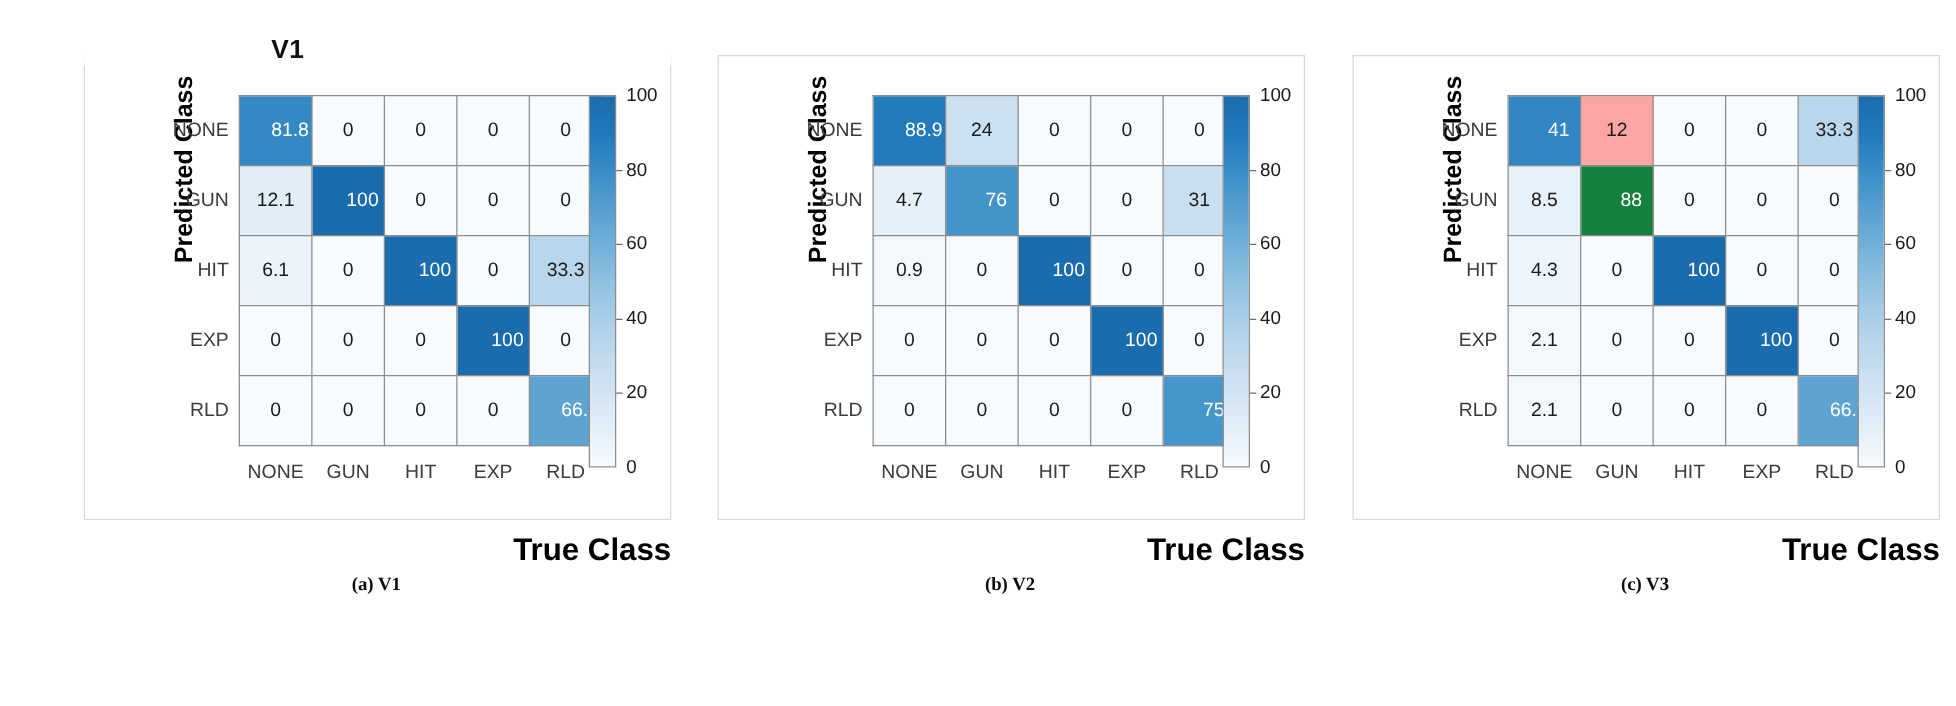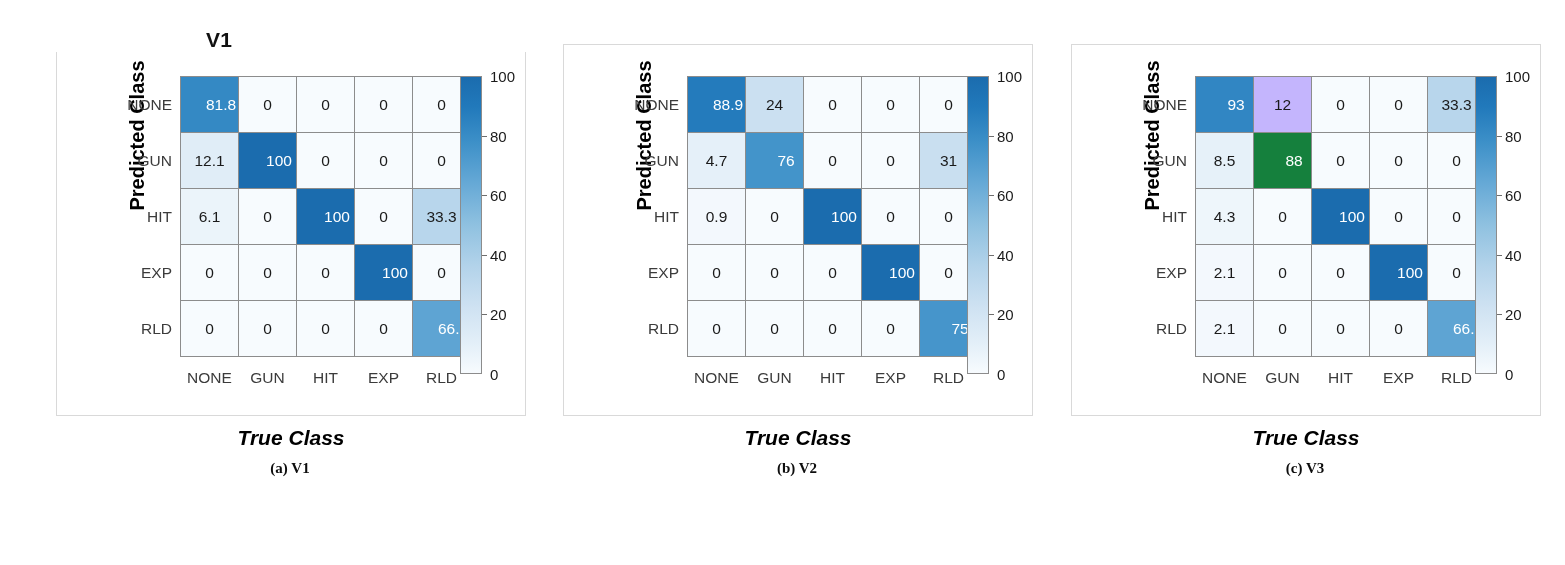--- a/index.html
+++ b/index.html
@@ -10,21 +10,21 @@
   body {
     width: 1565px;
     height: 565px;
     position: relative;
     font-family: "Liberation Sans", sans-serif;
     overflow: hidden;
   }
 
   .figure {
     position: absolute;
-    left: 3px; top: 0;
+    left: 14px; top: 0;
     width: 1408px;
     height: 565px;
   }
 
   
   .panel {
     position: absolute;
     top: 28px;
     height: 440px;
   }
@@ -110,25 +110,24 @@
     color: #000000;
     transform: rotate(-90deg);
     transform-origin: center center;
     white-space: nowrap;
   }
   .xlabel {
     position: absolute;
     left: 0;
     top: 398px;
     width: 100%;
-    text-align: center;
-    font-size: 21px;
+    text-align: right;
+    font-size: 25px;
     font-weight: 700;
     color: #000000;
-    font-style: italic;
   }
 
   
   .cbar-wrap {
     position: absolute;
     top: 48px;
     width: 64px;
     height: 298px;
   }
   .cbar {
@@ -346,22 +345,22 @@
   </div>
 
   <div class="panel" id="panel-2" style="left:1068px; width:470px;">
     <div class="panel-frame"></div>
     <div class="ylabel">Predicted Class</div>
     <div class="matrix-wrap">
       <table class="matrix">
           <tbody id="tbody-2">
             <tr>
               <td class="rowlab">NONE</td>
-              <td class="cell light-text" style="background: rgb(49, 134, 195);">93</td>
-              <td class="cell" style="background: #c4b5fd;">12</td>
+              <td class="cell light-text" style="background: rgb(49, 134, 195);">41</td>
+              <td class="cell" style="background: #fca5a5;">12</td>
               <td class="cell" style="background: rgb(247, 251, 254);">0</td>
               <td class="cell" style="background: rgb(247, 251, 254);">0</td>
               <td class="cell" style="background: rgb(184, 214, 236);">33.3</td>
             </tr>
             <tr>
               <td class="rowlab">GUN</td>
               <td class="cell" style="background: rgb(230, 241, 249);">8.5</td>
               <td class="cell light-text" style="background: #15803d;">88</td>
               <td class="cell" style="background: rgb(247, 251, 254);">0</td>
               <td class="cell" style="background: rgb(247, 251, 254);">0</td>

